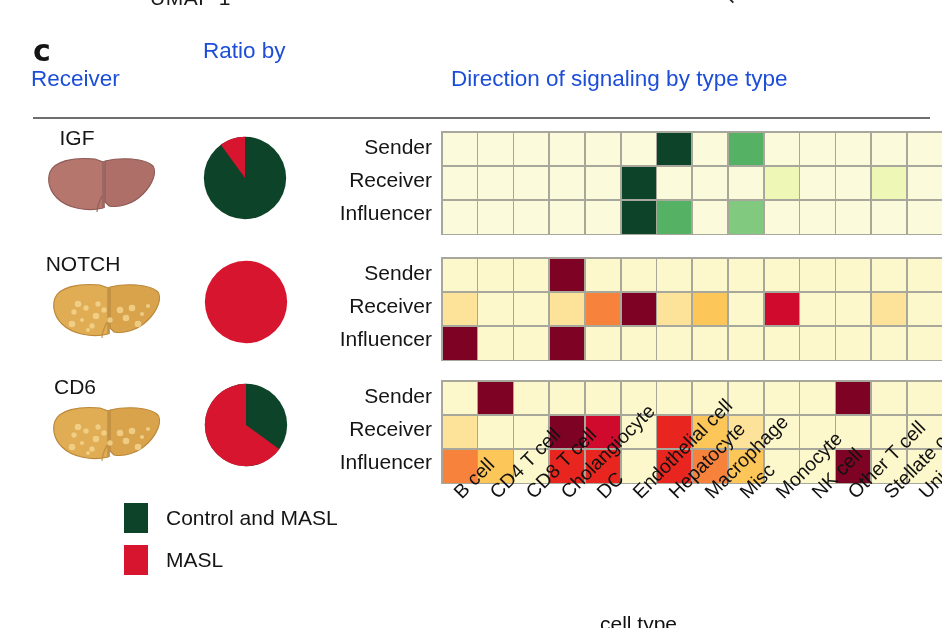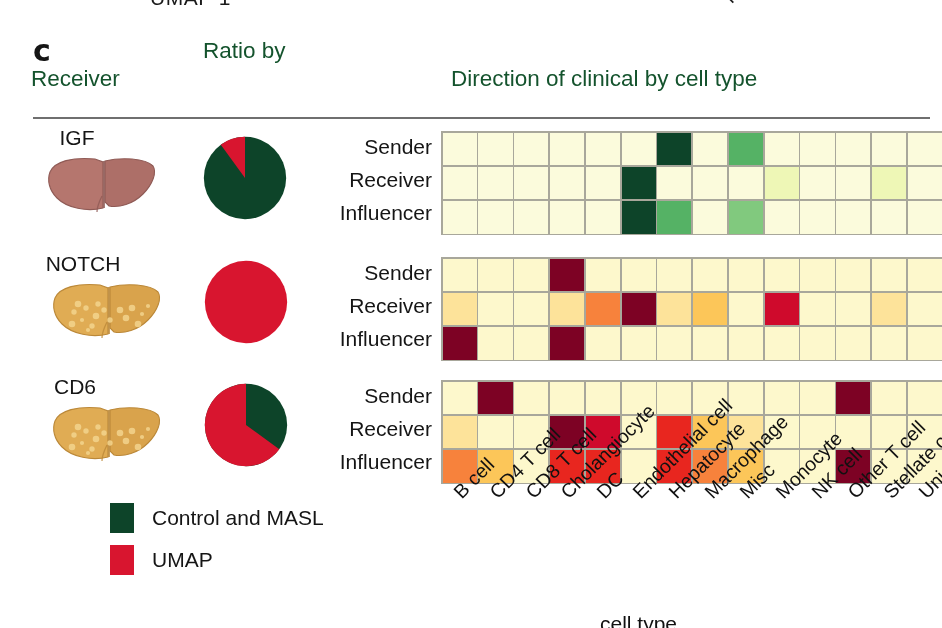--- a/index.html
+++ b/index.html
@@ -19,21 +19,21 @@
   #no-clip{left:735px;top:-16px;transform:rotate(-45deg);transform-origin:left bottom;}
 
   
   .panel-letter{
     position:absolute;left:33px;top:36px;
     font-size:30px;font-weight:bold;line-height:1;
     font-family:"DejaVu Sans",sans-serif;
   }
 
   
-  .hdr{position:absolute;font-size:22.5px;line-height:1.12;color:#14532d;}
+  .hdr{position:absolute;font-size:22.5px;line-height:1.12;color:#1d4ed8;}
   #hdr-pathway{left:31px;top:66px;}
   #hdr-ratio{left:203px;top:38px;}
   #hdr-dir{left:451px;top:66px;}
 
   .rule{position:absolute;left:33px;top:117px;width:897px;height:2px;background:#6f6f6f;}
 
   
   .prow{position:absolute;left:0;right:0;}
   #row-IGF{top:128px;}
   #row-NOTCH{top:254px;}
@@ -63,42 +63,42 @@
       grid-auto-rows:32.6px;
       background:#a8a79b;gap:1.6px;padding:1.6px;box-sizing:content-box;}
   .cell{width:100%;height:100%;}
 
   
   .xaxis{position:absolute;left:441px;top:487px;width:480px;height:140px;}
   .xlab{position:absolute;top:0;font-size:19.5px;white-space:nowrap;
         transform:rotate(-45deg);transform-origin:left top;color:#111;}
 
   
-  .legend{position:absolute;left:110px;top:497px;}
+  .legend{position:absolute;left:124px;top:497px;}
   .lg-item{display:flex;align-items:center;height:42px;}
   .lg-sw{width:24px;height:30px;margin-right:18px;flex:0 0 auto;}
   .lg-tx{font-size:21px;}
 
   .axis-title{position:absolute;left:600px;top:612px;font-size:21px;color:#111;}
 </style>
 </head>
 <body>
 
 <div class="fig">
 
   <div class="top-clip" id="umap-clip">UMAP 1</div>
   <div class="top-clip" id="no-clip">No</div>
 
   <div class="panel-letter">c</div>
 
   <div class="hdr" id="hdr-pathway">Receiver</div>
   <div class="hdr" id="hdr-ratio">
     <div>Ratio by</div>
   </div>
-  <div class="hdr" id="hdr-dir">Direction of clinical by cell type</div>
+  <div class="hdr" id="hdr-dir">Direction of signaling by type type</div>
 
   <div class="rule"></div>
 
   <div id="panel-rows">
       <div class="prow" id="row-IGF" style="top: 128px;">
         <div class="pw-name">IGF</div>
         <div class="liver"><svg viewBox="0 0 110 62" width="110" height="62" aria-hidden="true">
     <path d="M3,20 C8,9 26,5 48,7 L56,10 L56,56 C40,60 20,56 10,46 C2,38 0,28 3,20 Z" fill="#b5766e" stroke="#8f5a55" stroke-width="1.1"></path>
     <path d="M58,9 C74,5 98,6 106,14 C110,20 106,32 96,42 C86,52 72,56 62,54 L58,50 Z" fill="#ad6f68" stroke="#8f5a55" stroke-width="1.1"></path>
     <path d="M57,9 L57,56" stroke="#8f5a55" stroke-width="1.6" fill="none"></path>
@@ -335,18 +335,18 @@
       <div class="xlab" style="left: 473.4px;">Unidentified</div>
     </div>
 
   <div class="legend" id="legend">
       <div class="lg-item">
         <span class="lg-sw" style="background: rgb(13, 68, 41);"></span>
         <span class="lg-tx">Control and MASL</span>
       </div>
       <div class="lg-item">
         <span class="lg-sw" style="background: rgb(216, 21, 47);"></span>
-        <span class="lg-tx">UMAP</span>
+        <span class="lg-tx">MASL</span>
       </div>
     </div>
 
   <div class="axis-title">cell type</div>
 </div>
 
 </body></html>

